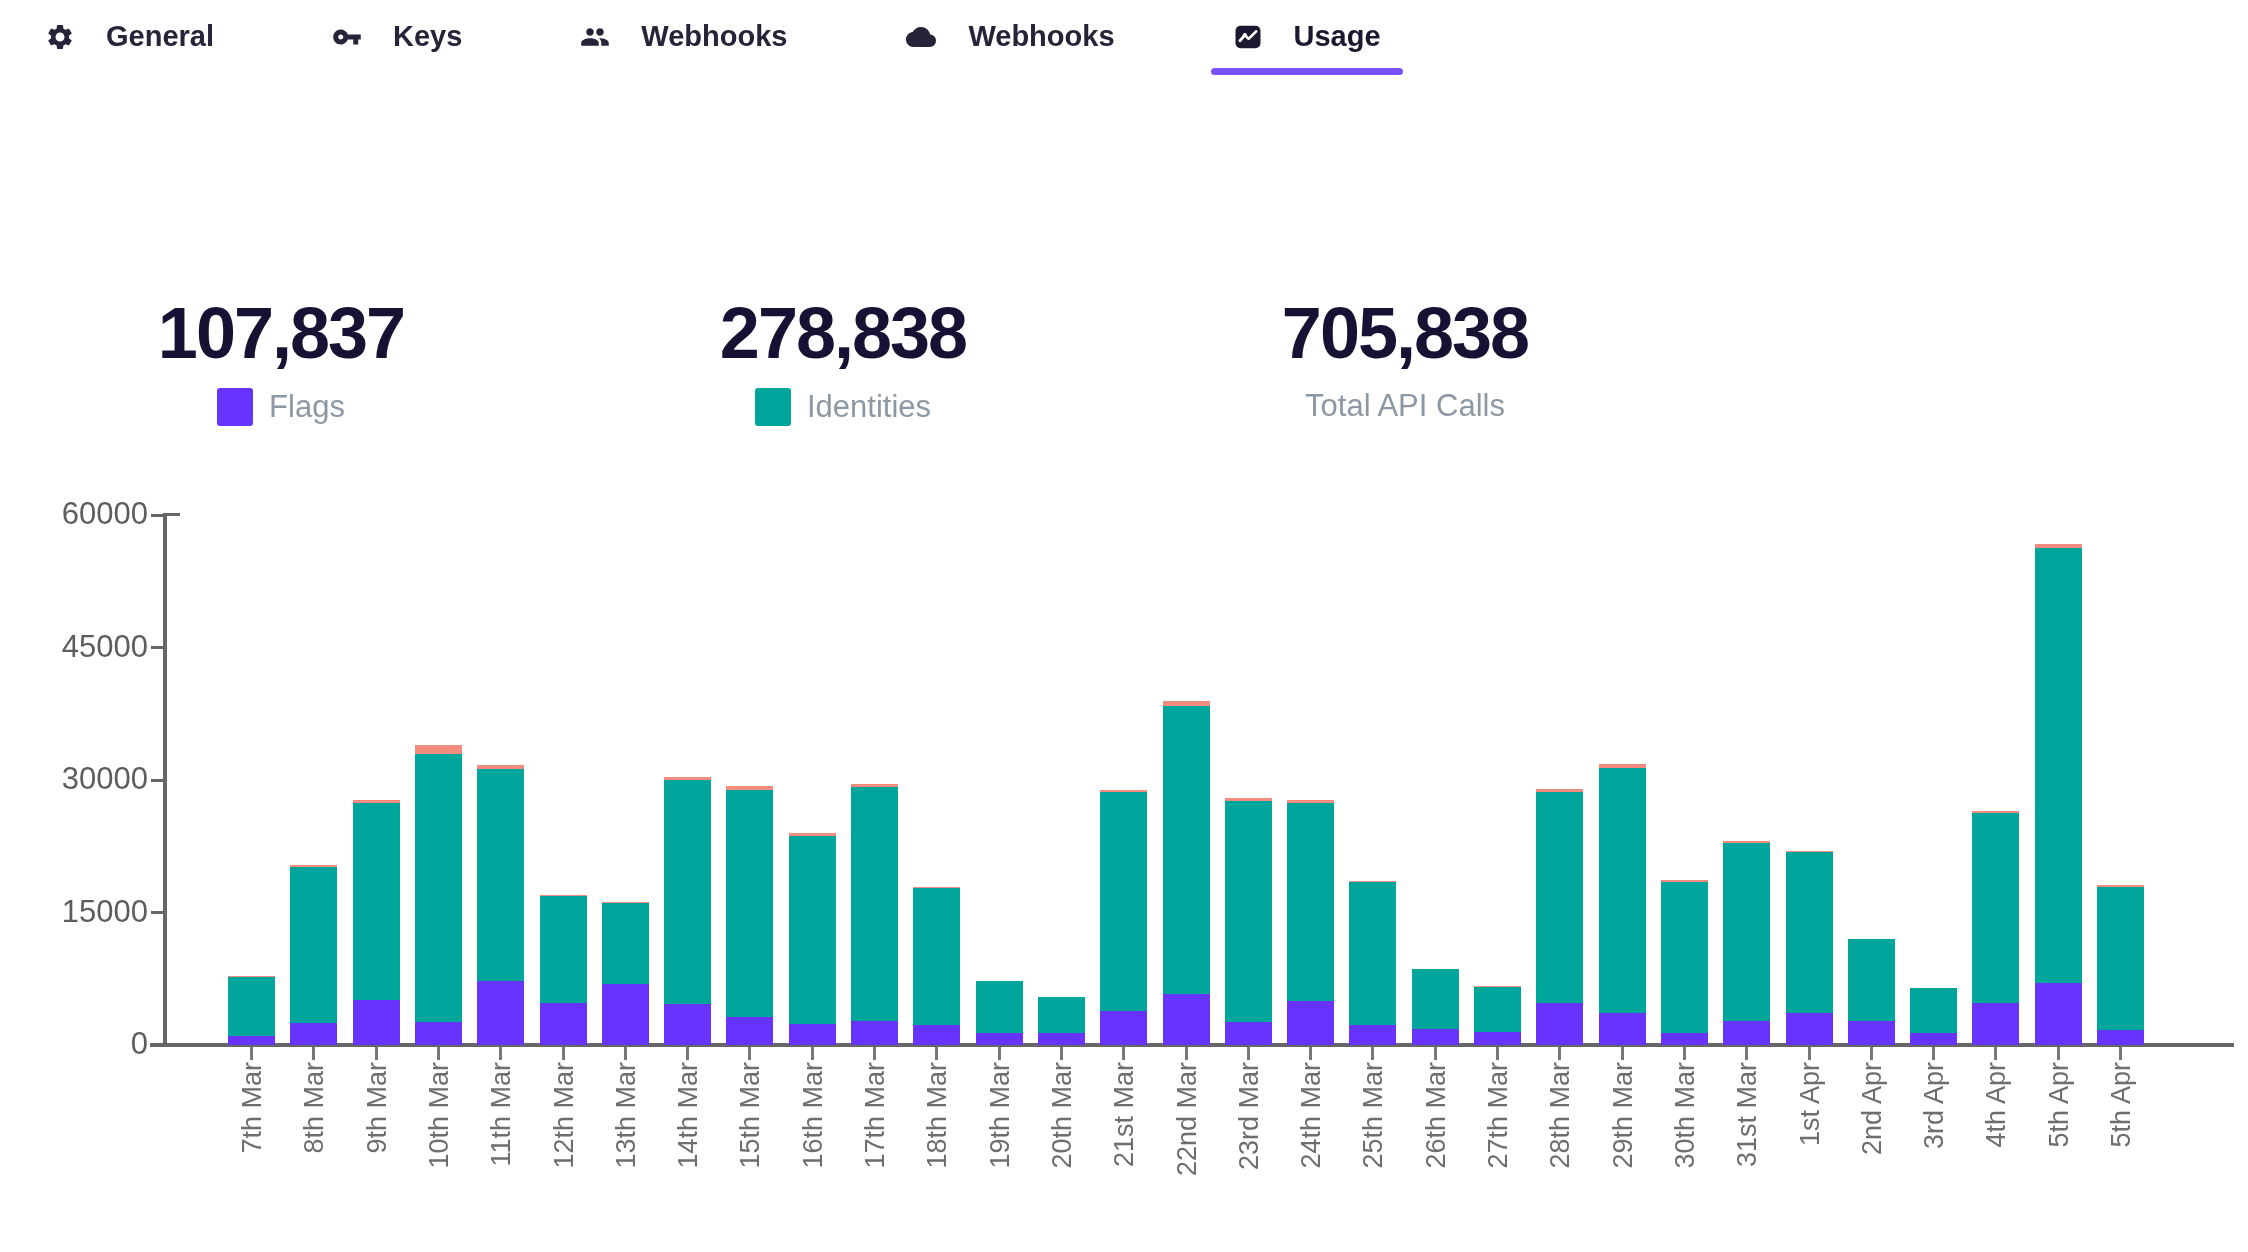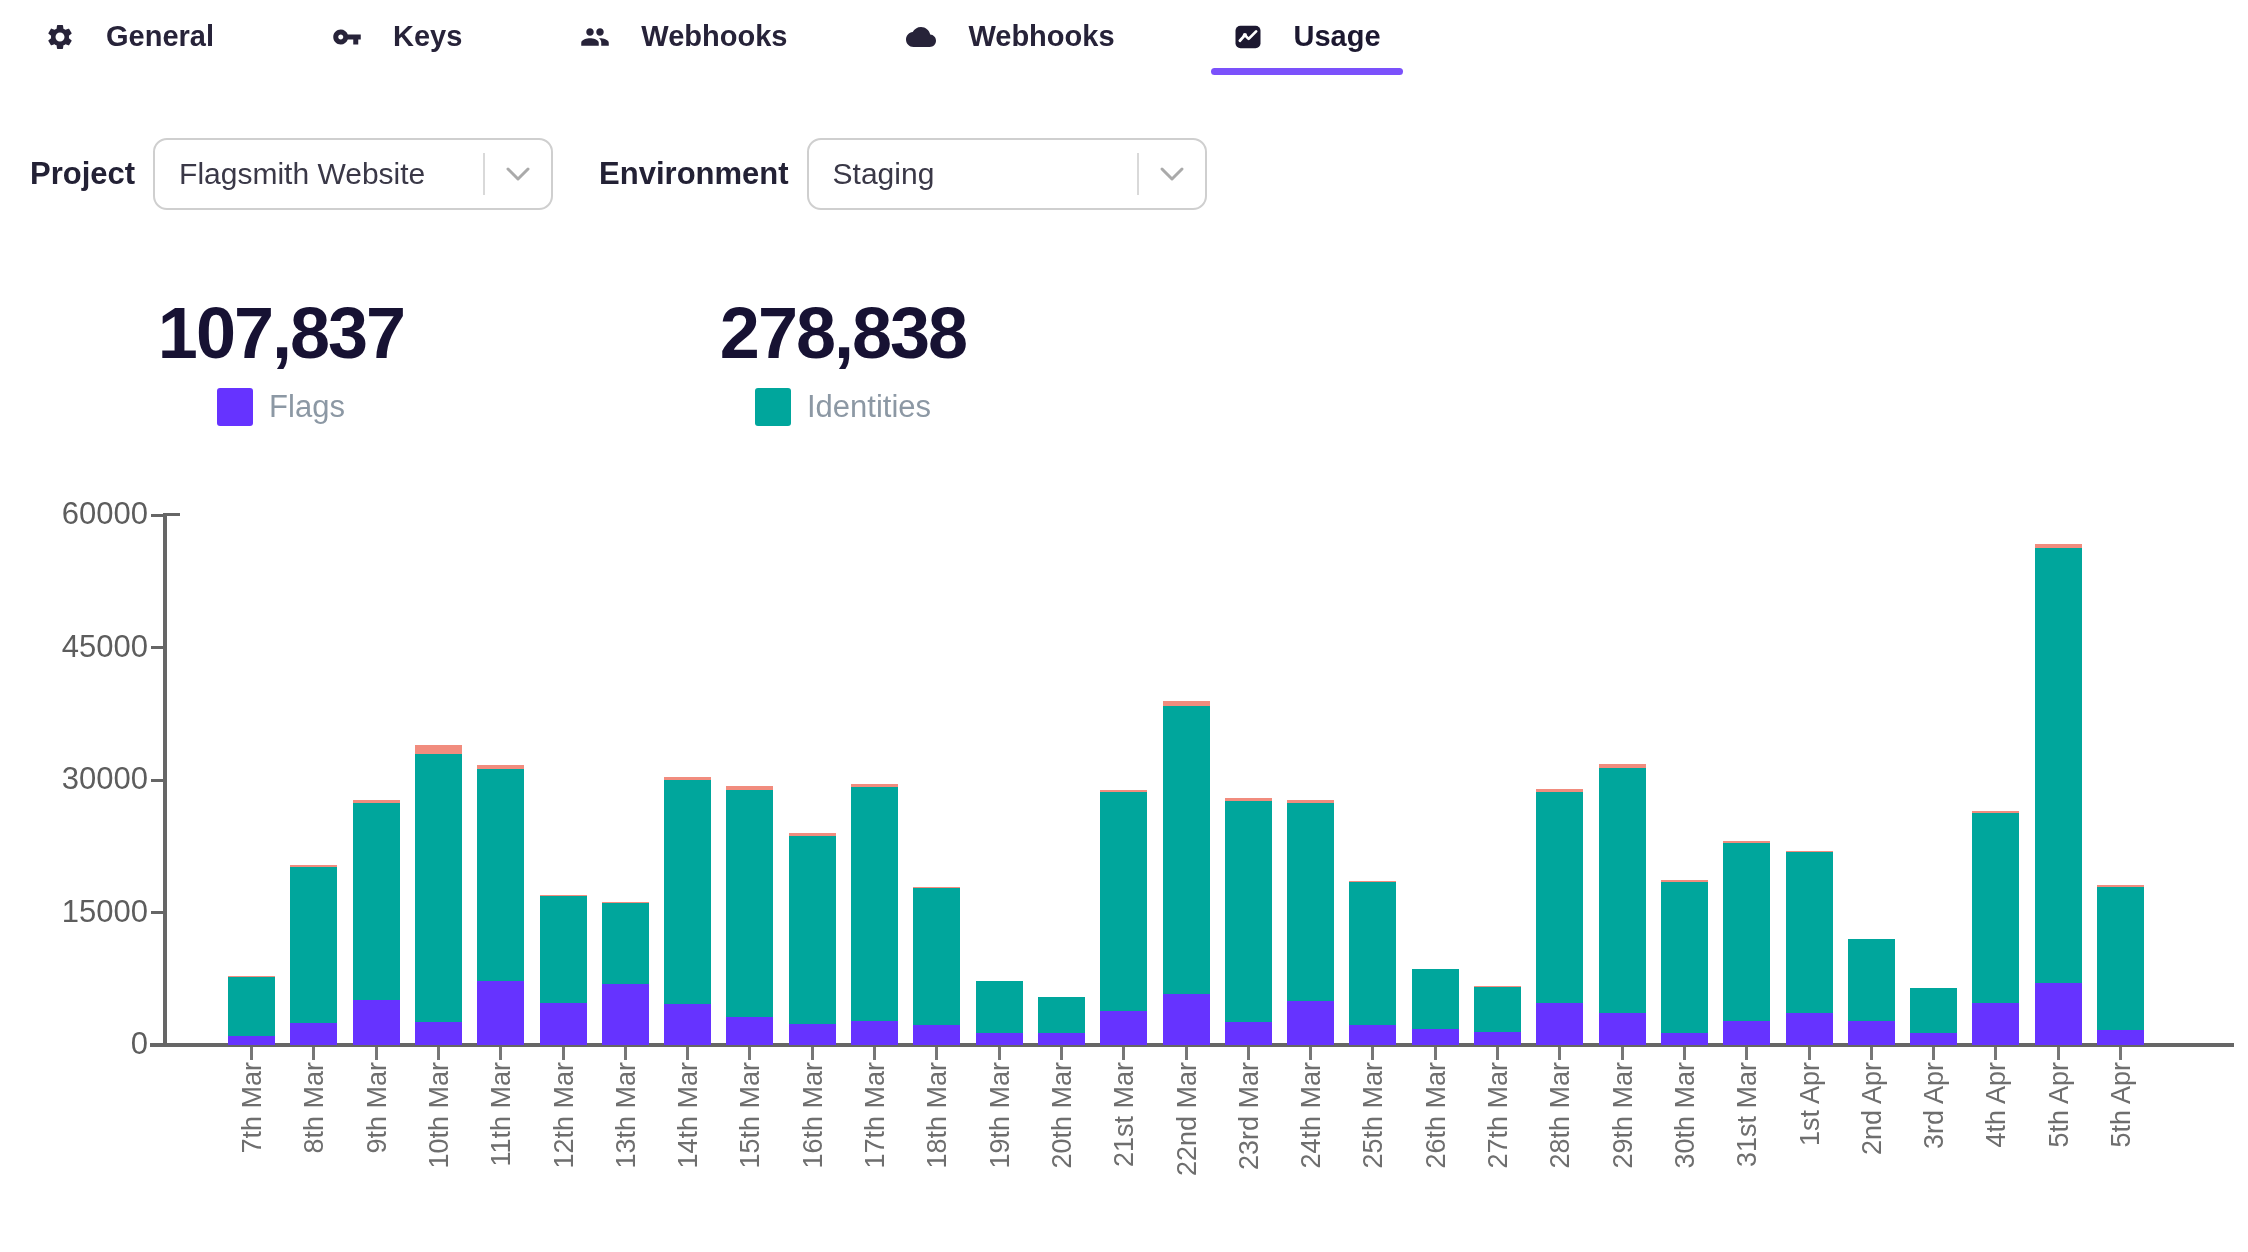--- a/index.html
+++ b/index.html
@@ -319,49 +319,37 @@
       <svg width="30" height="30" viewBox="0 0 24 24">
           <rect x="2" y="3" width="20" height="18" rx="4" fill="#1c1830"></rect>
           <polyline points="5.5,15 9.5,10.5 12.5,13.5 18.5,7.5" fill="none" stroke="#ffffff" stroke-width="2.2" stroke-linecap="round" stroke-linejoin="round"></polyline>
           <circle cx="9.5" cy="10.5" r="1.7" fill="#ffffff"></circle>
         </svg>
       <span>Usage</span>
       <div class="tab-underline"></div>
     </div>
   </div>
 
-  <div class="filters">
-    <span class="flabel">Project</span>
-    <div class="select">
-      <span class="sel-value">Flagsmith Website</span>
-      <span class="sel-div"></span>
-      <svg class="chev" width="26" height="16" viewBox="0 0 26 16">
-          <polyline points="3,3 13,13 23,3" fill="none" stroke="#aaaaaa" stroke-width="3" stroke-linecap="round" stroke-linejoin="round"></polyline>
-        </svg>
-    </div>
-    <span class="flabel env-label">Environment</span>
-    <div class="select">
-      <span class="sel-value">Staging</span>
-      <span class="sel-div"></span>
-      <svg class="chev" width="26" height="16" viewBox="0 0 26 16">
-          <polyline points="3,3 13,13 23,3" fill="none" stroke="#aaaaaa" stroke-width="3" stroke-linecap="round" stroke-linejoin="round"></polyline>
-        </svg>
-    </div>
-  </div>
 
   <div class="stats">
     <div class="stat">
       <div class="stat-value">107,837</div>
       <div class="stat-legend">
         <span class="swatch" style="background: rgb(102, 51, 255);"></span>
         <span class="legend-label">Flags</span>
       </div>
     </div>
     <div class="stat">
       <div class="stat-value">278,838</div>
       <div class="stat-legend">
         <span class="swatch" style="background: rgb(0, 166, 156);"></span>
         <span class="legend-label">Identities</span>
       </div>
     </div>
+    <div class="stat">
+      <div class="stat-value">705,838</div>
+      <div class="stat-legend">
+        <span class="legend-label">Total API Calls</span>
+      </div>
+    </div>
   </div>
 
 </div>
 
 </body></html>

